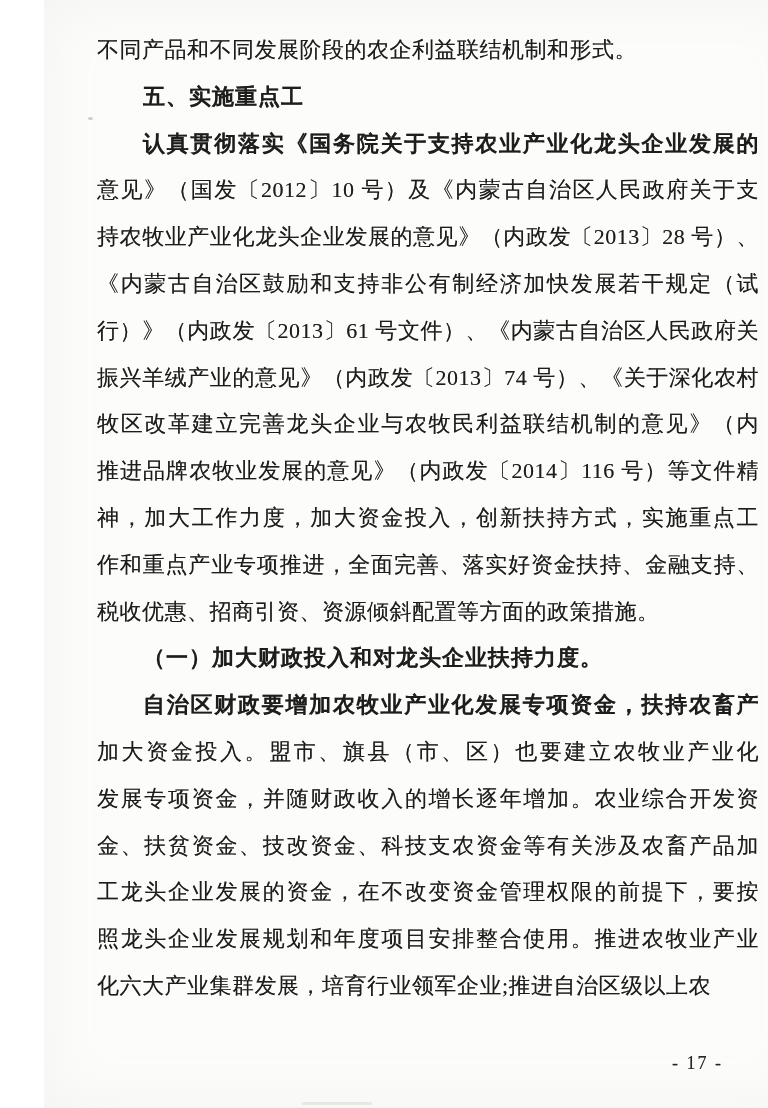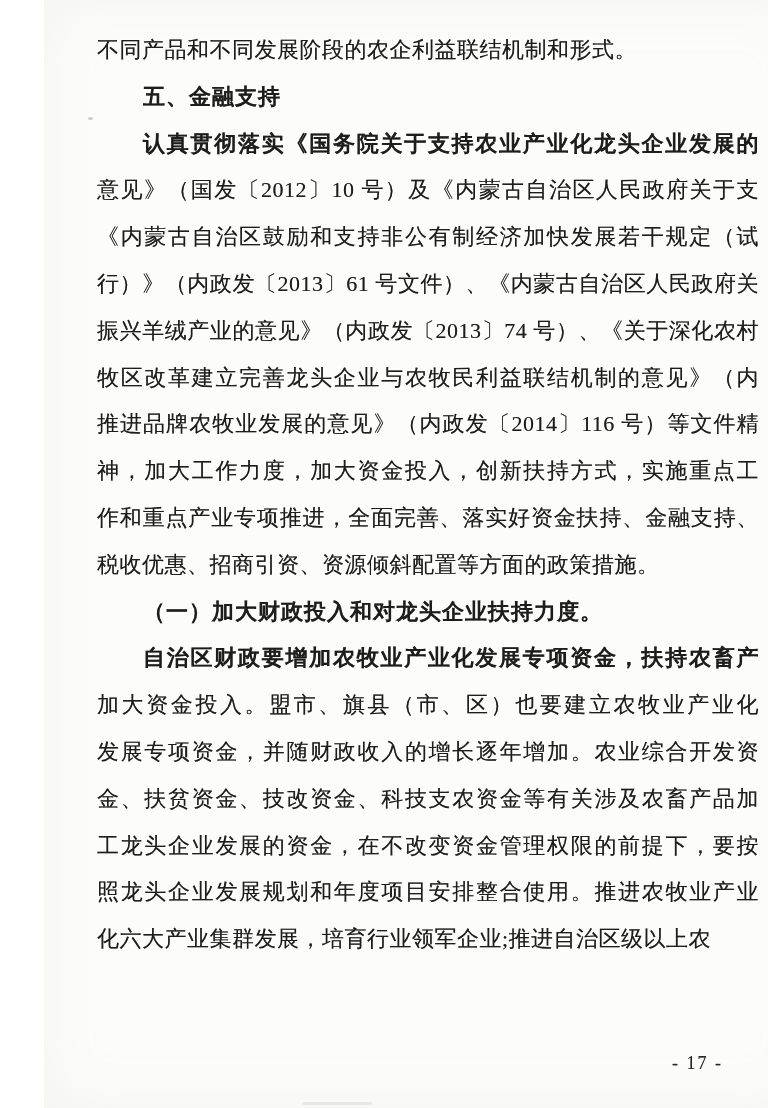--- a/index.html
+++ b/index.html
@@ -92,23 +92,24 @@
     background: #e3e3e0;
   }
 </style>
 </head>
 <body>
 
 <div class="page">
 
   <div class="text-block">
     <div class="line">不同产品和不同发展阶段的农企利益联结机制和形式。</div>
-    <div class="line heading indent">五、金融支持</div>
+    <div class="line heading indent">五、实施重点工</div>
     <div class="line justify indent">认真贯彻落实《国务院关于支持农业产业化龙头企业发展的</div>
     <div class="line justify">意见》（国发〔2012〕10 号）及《内蒙古自治区人民政府关于支</div>
+    <div class="line justify">持农牧业产业化龙头企业发展的意见》（内政发〔2013〕28 号）、</div>
     <div class="line justify">《内蒙古自治区鼓励和支持非公有制经济加快发展若干规定（试</div>
     <div class="line justify">行）》（内政发〔2013〕61 号文件）、《内蒙古自治区人民政府关于</div>
     <div class="line justify">振兴羊绒产业的意见》（内政发〔2013〕74 号）、《关于深化农村</div>
     <div class="line justify">牧区改革建立完善龙头企业与农牧民利益联结机制的意见》（内</div>
     <div class="line justify">推进品牌农牧业发展的意见》（内政发〔2014〕116 号）等文件精</div>
     <div class="line justify">神，加大工作力度，加大资金投入，创新扶持方式，实施重点工</div>
     <div class="line justify">作和重点产业专项推进，全面完善、落实好资金扶持、金融支持、</div>
     <div class="line">税收优惠、招商引资、资源倾斜配置等方面的政策措施。</div>
     <div class="line heading indent">（一）加大财政投入和对龙头企业扶持力度。</div>
     <div class="line justify indent">自治区财政要增加农牧业产业化发展专项资金，扶持农畜产</div>

